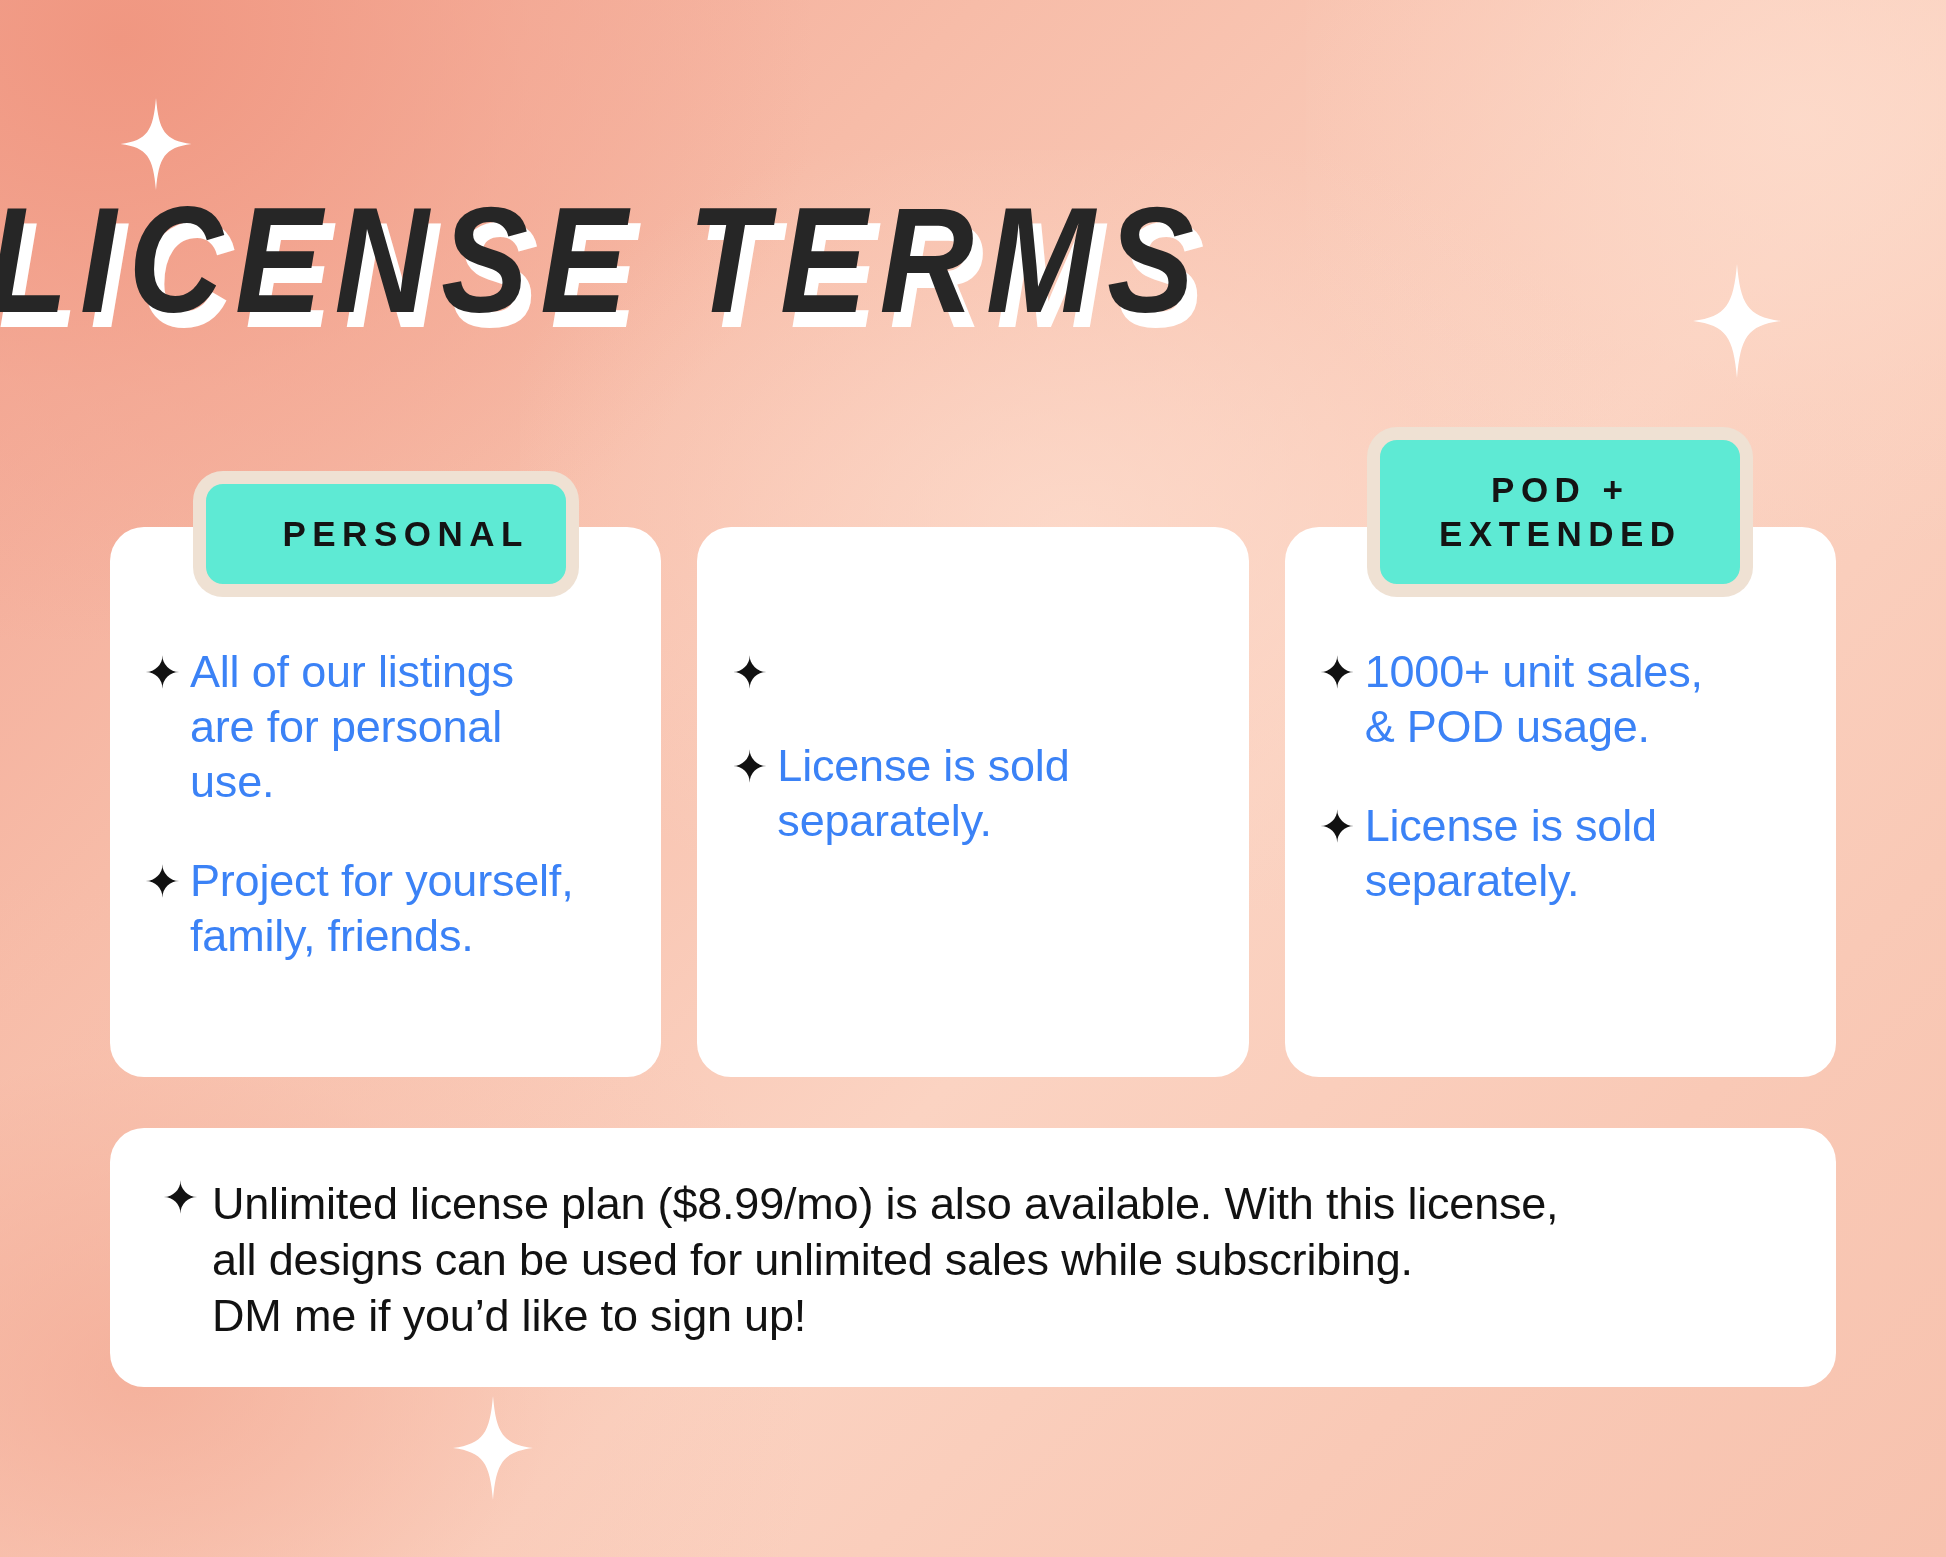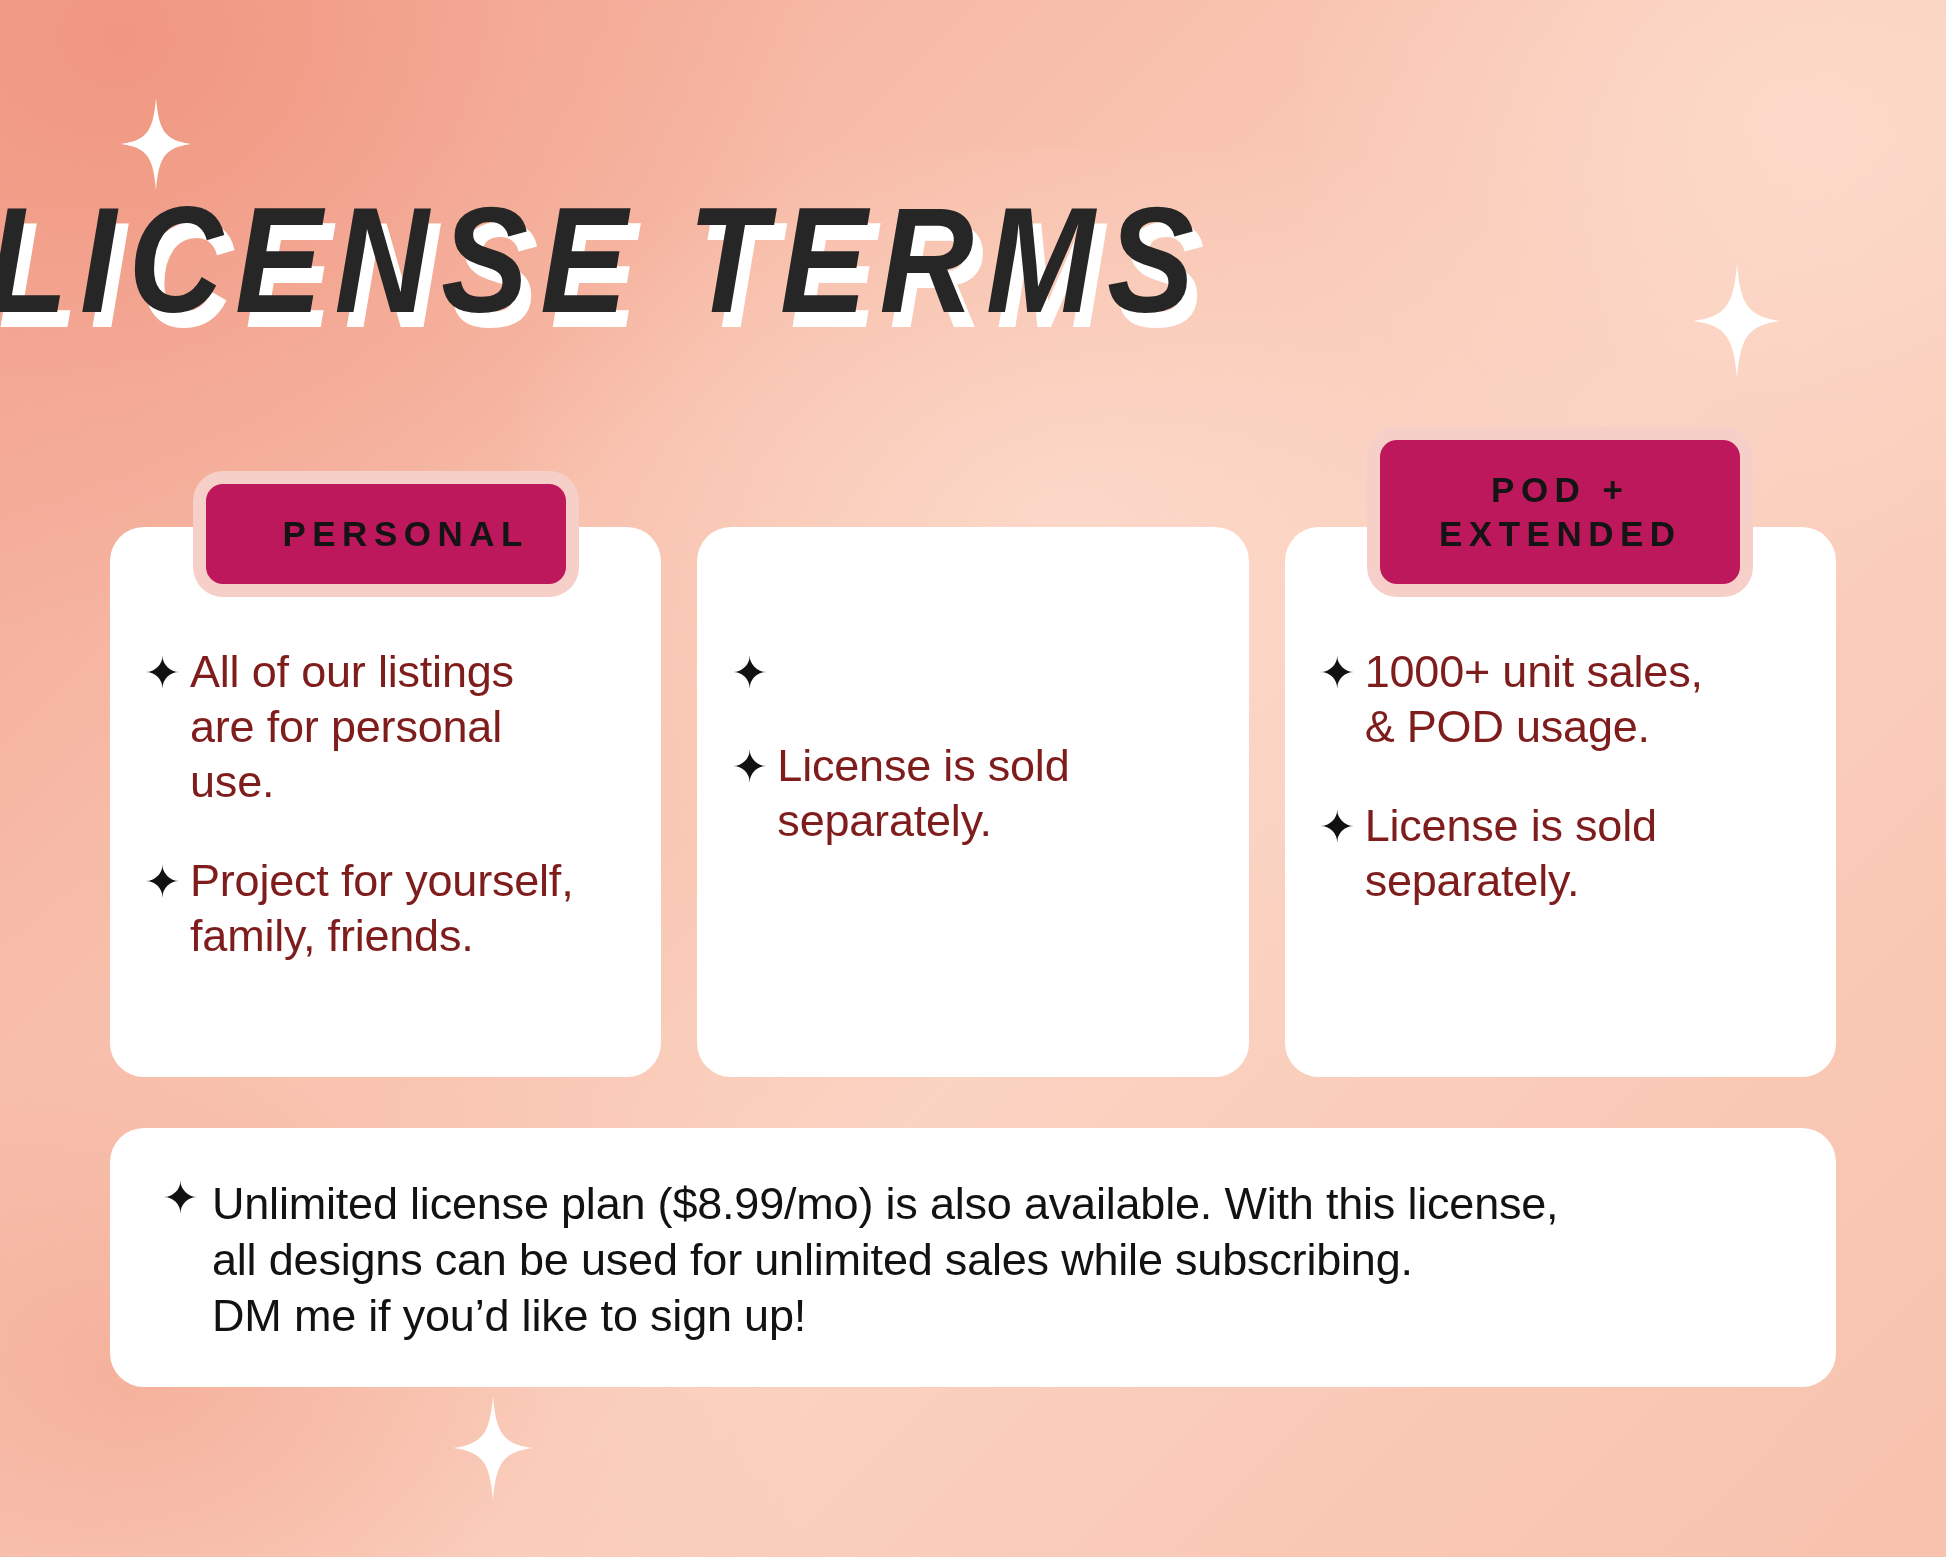--- a/index.html
+++ b/index.html
@@ -112,21 +112,21 @@
     background: #FFFFFF;
     border-radius: 34px;
     min-height: 550px;
     padding: 118px 34px 40px 34px;
     box-sizing: border-box;
   }
   .pill {
     position: absolute;
     left: 50%;
     transform: translateX(-50%);
-    background: #be185d;
+    background: #5eead4;
     border: 13px solid rgba(252, 223, 210, 0.92);
     border-radius: 30px;
     box-sizing: border-box;
     display: flex;
     align-items: center;
     justify-content: center;
     text-align: center;
     z-index: 3;
   }
   .pill-1line {
@@ -170,21 +170,21 @@
     font-size: 44px;
     line-height: 1.0;
     margin-top: 6px;
     text-align: center;
   }
   .bullet-text {
     font-family: "Liberation Sans", sans-serif;
     font-weight: 400;
     font-size: 45px;
     line-height: 1.22;
-    color: #7f1d1d;
+    color: #3b82f6;
     letter-spacing: -0.2px;
     white-space: pre-line;
   }
 
   
   .banner {
     position: absolute;
     left: 110px;
     top: 1128px;
     width: 1726px;

